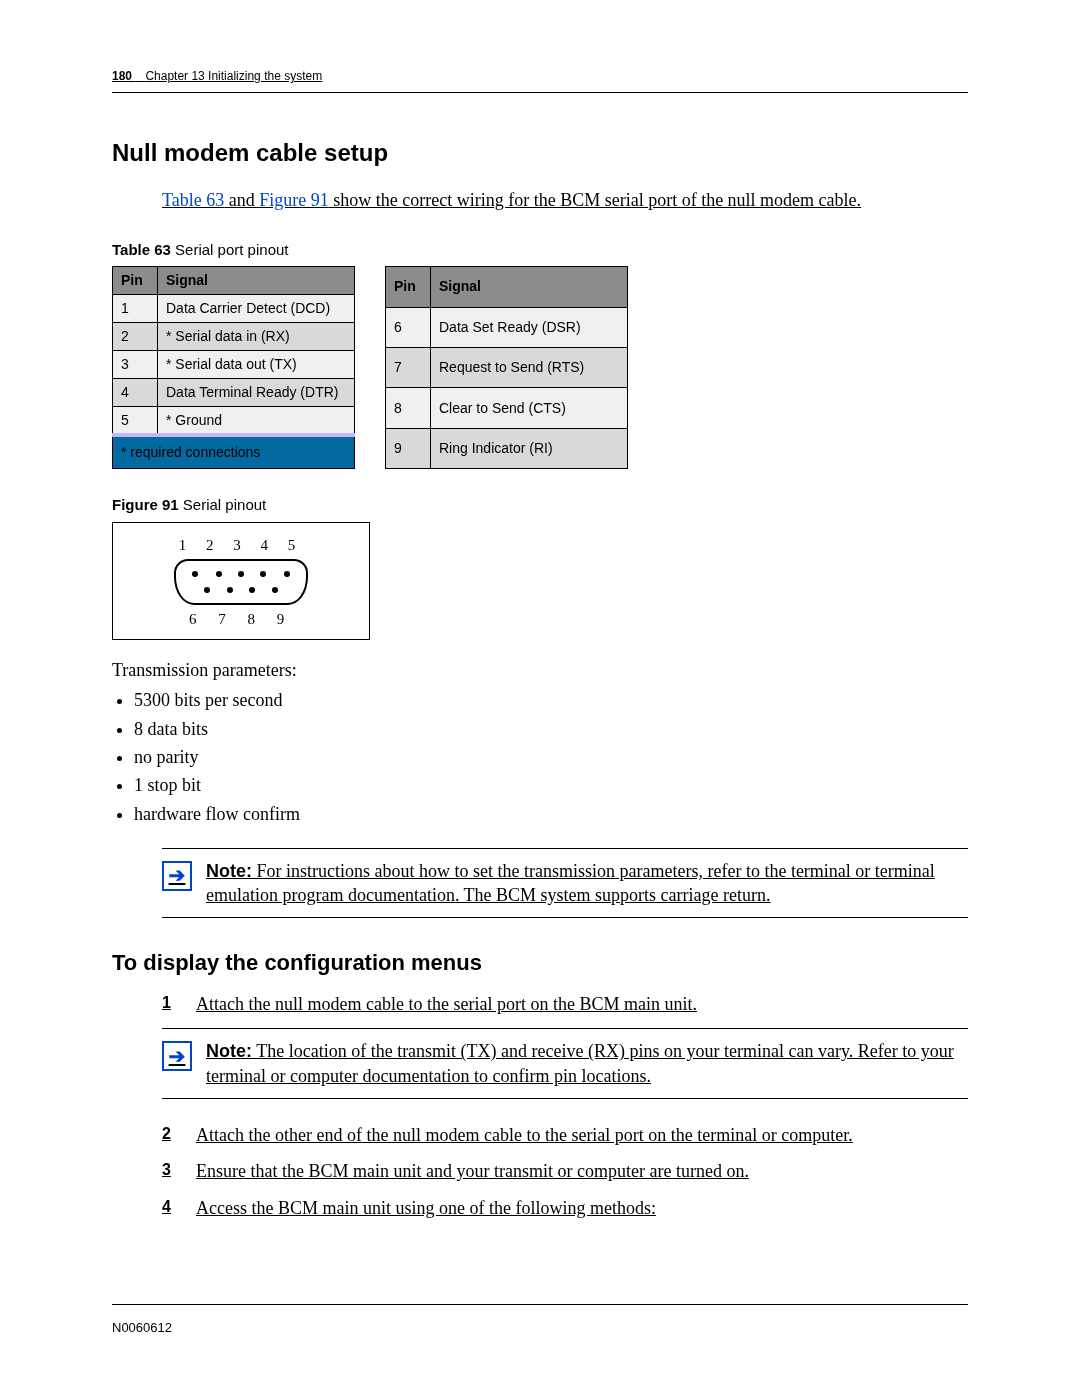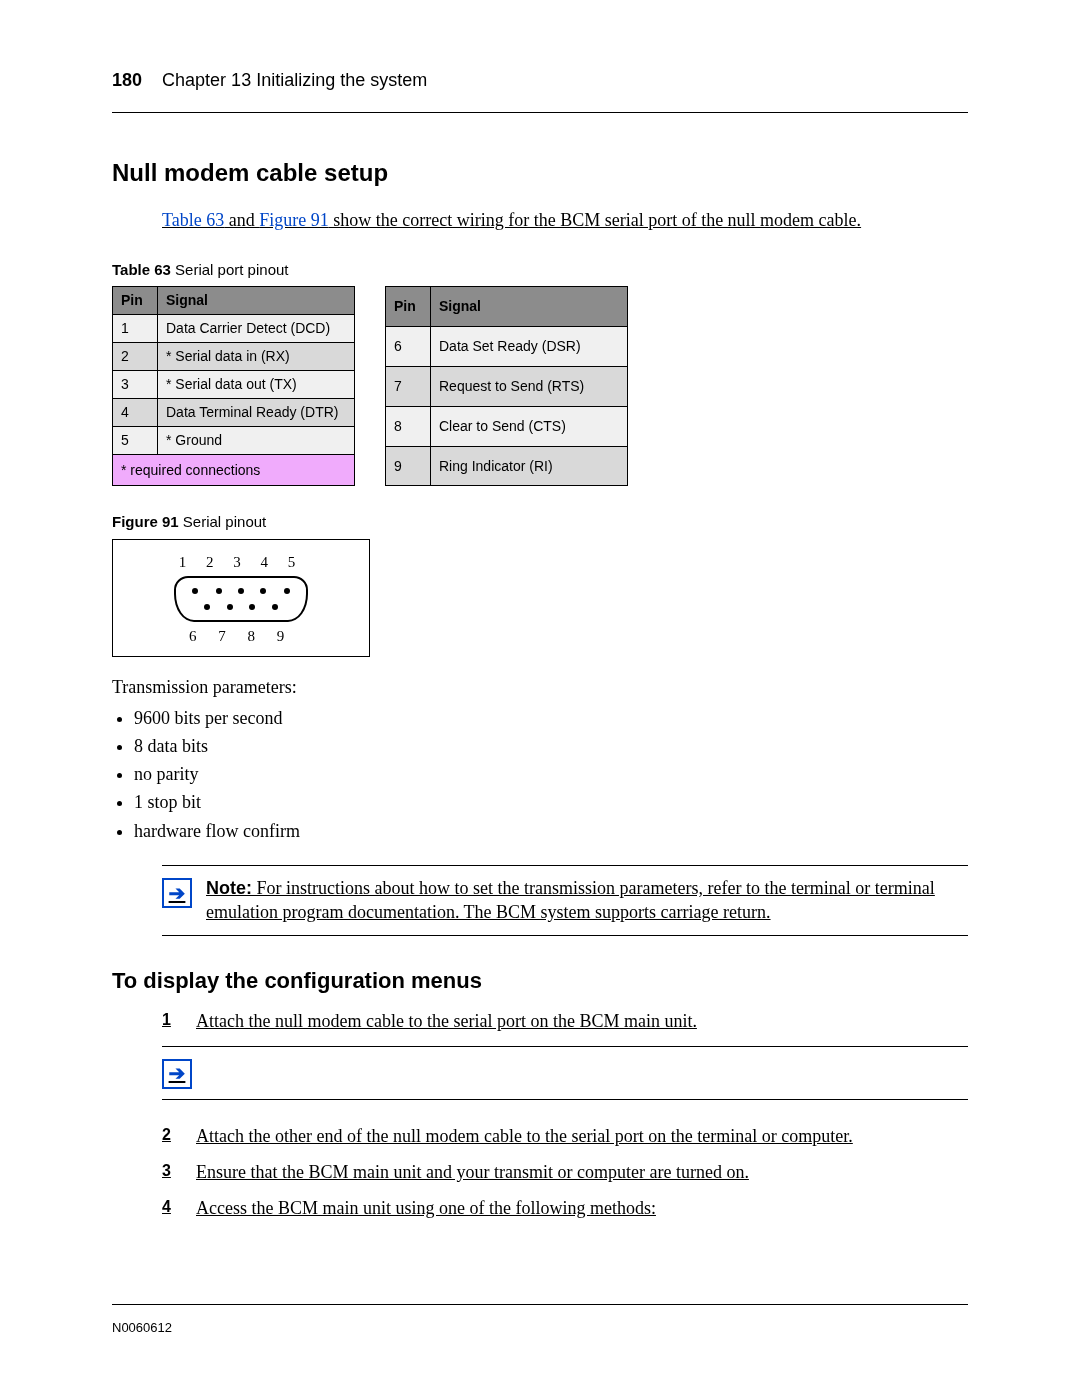--- a/index.html
+++ b/index.html
@@ -13,23 +13,24 @@
   }
   .page {
     width: 1080px;
     height: 1397px;
     box-sizing: border-box;
     padding: 68px 112px 0 112px;
     position: relative;
   }
   .header-line {
     font-family: Arial, Helvetica, sans-serif;
-    font-size: 18px;
-    padding-bottom: 20px;
+    font-size: 12px;
+    padding-bottom: 8px;
     border-bottom: 1px solid #000;
+    text-decoration: underline;
   }
   .header-line .pnum { font-weight: bold; }
   h1.section {
     font-family: Arial, Helvetica, sans-serif;
     font-size: 24px;
     font-weight: bold;
     margin: 44px 0 18px 0;
   }
   h2.section {
     font-family: Arial, Helvetica, sans-serif;
@@ -65,22 +66,22 @@
   .pin-table th {
     background: #8c8c8c;
     color: #000;
     font-weight: bold;
   }
   .pin-table th:first-child, .pin-table td:first-child { width: 28px; }
   .pin-table td.sig { width: 180px; }
   .pin-table tr.shade td { background: #d9d9d9; }
   .pin-table tr.noshade td { background: #f0f0f0; }
   .pin-table .footnote td {
-    border-top: 1px solid #c4b5fd;
-    background: #f0abfc;
+    border-top: 4px solid #c4b5fd;
+    background: #0369a1;
     padding: 6px 8px;
   }
 
   
   .figure-box {
     border: 1px solid #000;
     padding: 12px 8px 10px 8px;
     width: 240px;
     text-align: center;
     font-family: "Times New Roman", serif;
@@ -235,21 +236,21 @@
     <div class="fig-num-row">1  2  3  4  5</div>
     <div class="connector">
       <span class="r1"><span class="pin-dot" style="left:16px"></span><span class="pin-dot" style="left:40px"></span><span class="pin-dot" style="left:62px"></span><span class="pin-dot" style="left:84px"></span><span class="pin-dot" style="left:108px"></span></span>
       <span class="r2"><span class="pin-dot" style="left:28px"></span><span class="pin-dot" style="left:51px"></span><span class="pin-dot" style="left:73px"></span><span class="pin-dot" style="left:96px"></span></span>
     </div>
     <div class="fig-num-row2">6  7  8  9</div>
   </div>
 
   <div>Transmission parameters:</div>
   <ul class="params">
-    <li>9600 bits per second</li>
+    <li>5300 bits per second</li>
     <li>8 data bits</li>
     <li>no parity</li>
     <li>1 stop bit</li>
     <li>hardware flow confirm</li>
   </ul>
 
   <div class="body-indent">
     <div class="note">
       <div class="icon">➔</div>
       <div class="txt">
@@ -261,20 +262,23 @@
   <h2 class="section">To display the configuration menus</h2>
 
   <div class="body-indent">
     <div class="step">
       <div class="num">1</div>
       <div class="txt">Attach the null modem cable to the serial port on the BCM main unit.</div>
     </div>
 
     <div class="note">
       <div class="icon">➔</div>
+      <div class="txt">
+        <b>Note:</b><span> The location of the transmit (TX) and receive (RX) pins on your terminal can vary. Refer to your terminal or computer documentation to confirm pin locations.</span>
+      </div>
     </div>
 
     <div class="step">
       <div class="num">2</div>
       <div class="txt">Attach the other end of the null modem cable to the serial port on the terminal or computer.</div>
     </div>
     <div class="step">
       <div class="num">3</div>
       <div class="txt">Ensure that the BCM main unit and your transmit or computer are turned on.</div>
     </div>

